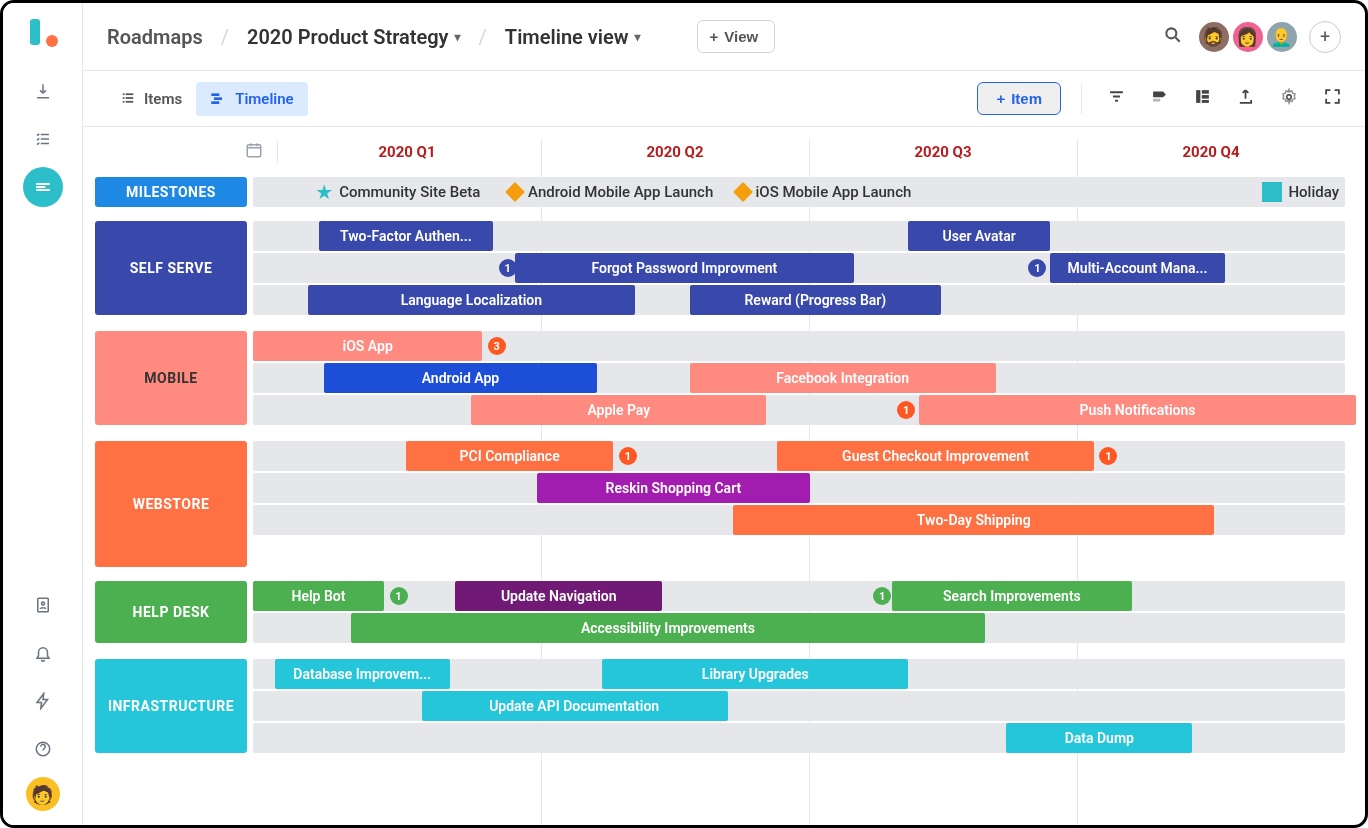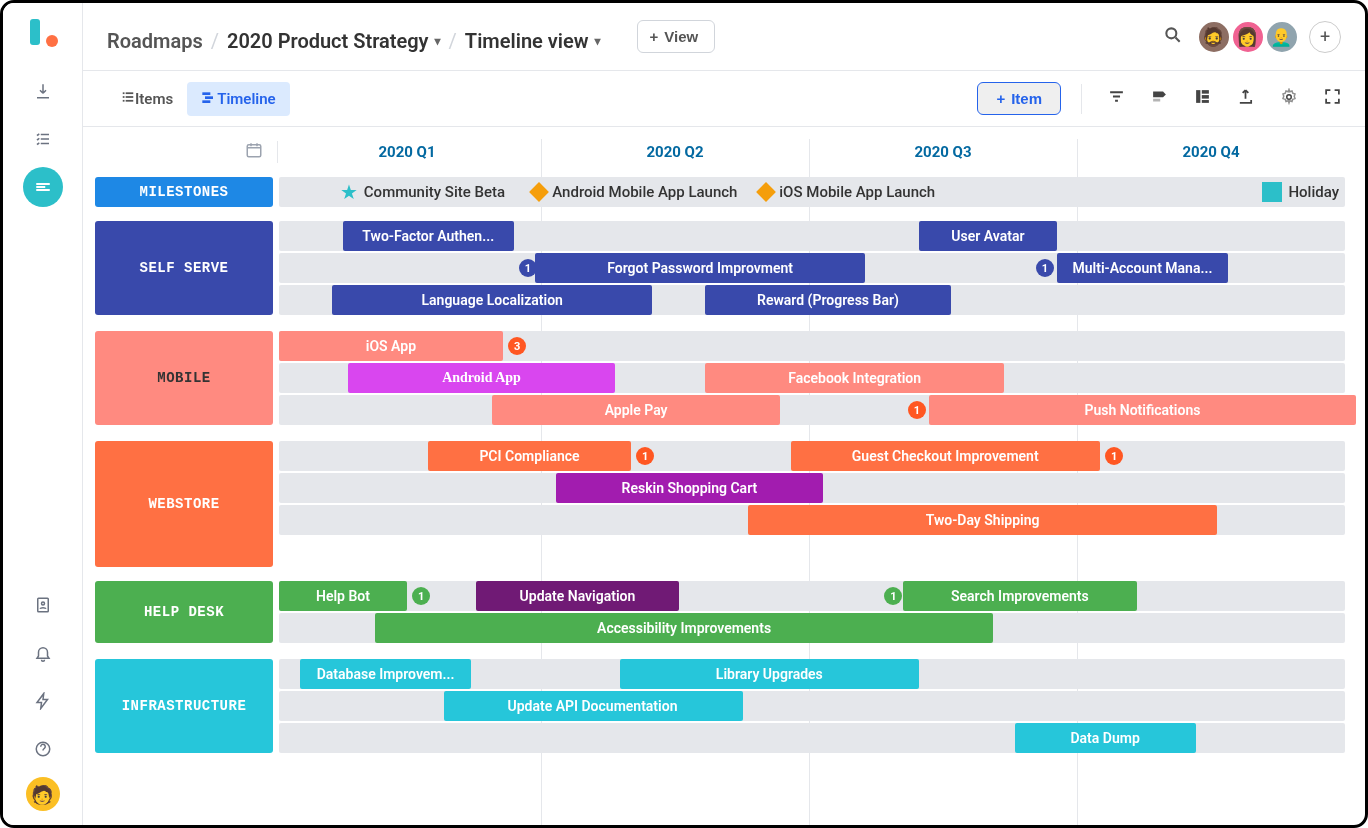--- a/index.html
+++ b/index.html
@@ -8,44 +8,44 @@
   .sidebar { width: 80px; background: #fff; border-right: 1px solid #e5e7eb; display: flex; flex-direction: column; align-items: center; padding: 14px 0; }
   .logo { width: 30px; height: 30px; margin-bottom: 24px; position: relative; }
   .logo-bar { position: absolute; left: 2px; top: 2px; width: 10px; height: 26px; background: #2cbfc9; border-radius: 3px; }
   .logo-dot { position: absolute; right: 0; bottom: 0; width: 12px; height: 12px; background: #ff7043; border-radius: 50%; }
   .side-icon { width: 40px; height: 40px; border-radius: 50%; display: flex; align-items: center; justify-content: center; margin-bottom: 8px; color: #6b7280; cursor: pointer; font-size: 18px; }
   .side-icon.active { background: #2cbfc9; color: #fff; }
   .side-spacer { flex: 1; }
   .avatar-sm { width: 34px; height: 34px; border-radius: 50%; background: #fbbf24; display: flex; align-items: center; justify-content: center; font-size: 18px; }
   .main { flex: 1; display: flex; flex-direction: column; }
   .header { height: 68px; display: flex; align-items: center; padding: 0 24px; border-bottom: 1px solid #e5e7eb; }
-  .breadcrumb { display: flex; align-items: flex-end; font-size: 20px; font-weight: 600; gap: 8px; flex: 1; }
+  .breadcrumb { display: flex; align-items: center; font-size: 20px; font-weight: 600; gap: 18px; flex: 1; }
   .bc-sep { color: #d1d5db; font-weight: 400; }
   .bc-item { display: inline-flex; align-items: center; gap: 6px; cursor: pointer; }
   .bc-root { color: #555; }
   .chev { font-size: 12px; color: #666; }
   .view-btn { border: 1px solid #d1d5db; background: #fff; padding: 7px 16px 7px 12px; border-radius: 6px; font-size: 15px; font-weight: 600; color: #555; display: inline-flex; align-items: center; gap: 6px; cursor: pointer; }
   .header-right { display: flex; align-items: center; gap: 10px; }
   .avatar { width: 34px; height: 34px; border-radius: 50%; border: 2px solid #fff; margin-left: -10px; display:flex; align-items:center; justify-content:center; font-size:18px; }
   .plus-circle { width: 32px; height: 32px; border-radius: 50%; border: 1.5px solid #ccc; display: flex; align-items: center; justify-content: center; color: #555; font-size: 18px; cursor: pointer; }
   .toolbar { height: 56px; display: flex; align-items: center; padding: 0 24px; border-bottom: 1px solid #e5e7eb; }
-  .tab { display: inline-flex; align-items: flex-start; gap: 0; padding: 8px 14px; font-size: 15px; font-weight: 600; color: #555; cursor: pointer; border-radius: 4px; }
+  .tab { display: inline-flex; align-items: flex-end; gap: 9px; padding: 8px 14px; font-size: 15px; font-weight: 600; color: #555; cursor: pointer; border-radius: 4px; }
   .tab.active { background: #dbeafe; color: #2563eb; }
   .tab-icon { font-size: 14px; }
   .item-btn { border: 1.5px solid #2563eb; color: #2563eb; padding: 7px 18px; border-radius: 6px; font-weight: 700; font-size: 15px; display: inline-flex; gap: 6px; cursor: pointer; }
   .toolbar-right { display: flex; align-items: center; gap: 26px; margin-left: 20px; }
   .tool-ic { color: #444; cursor: pointer; font-size: 17px; }
   .divider-v { width: 1px; height: 30px; background: #e5e7eb; }
   .timeline-wrap { flex: 1; overflow-x: hidden; position: relative; }
   .quarters { display: flex; height: 50px; align-items: center; margin-left: 190px; margin-right: 20px; position: relative; }
-  .qcol { flex: 1; text-align: center; font-weight: 700; font-size: 15px; color: #0369a1; }
+  .qcol { flex: 1; text-align: center; font-weight: 700; font-size: 15px; color: #b91c1c; }
   .qtick { position: absolute; top: 12px; bottom: -2000px; width: 1px; background: #e5e7eb; }
   .cal-ic { position: absolute; left: -28px; top: 14px; color: #9ca3af; font-size: 18px; border-right:1px solid #e5e7eb; padding-right:14px;}
   .swimlane { display: flex; margin-bottom: 14px; padding: 0 20px 0 12px; }
-  .lane-label { width: 178px; flex-shrink: 0; display: flex; align-items: center; justify-content: center; font-weight: 700; font-size: 14px; letter-spacing: 0.5px; color: #fff; border-radius: 3px; font-family: Liberation Mono, monospace; }
+  .lane-label { width: 152px; flex-shrink: 0; display: flex; align-items: center; justify-content: center; font-weight: 700; font-size: 14px; letter-spacing: 0.5px; color: #fff; border-radius: 3px; }
   .lane-label.milestones { background: #1e88e5; color: #fff; height: 30px; }
   .lane-content { flex: 1; margin-left: 6px; position: relative; }
   .row { height: 30px; background: #e5e7eb; margin-bottom: 2px; position: relative; border-radius: 2px; }
   .bar { position: absolute; top: 0; height: 30px; display: flex; align-items: center; justify-content: center; color: #fff; font-weight: 600; font-size: 14px; padding: 0 10px; white-space: nowrap; overflow: hidden; border-radius: 2px;}
   .badge { position: absolute; top: 6px; width: 18px; height: 18px; border-radius: 50%; color: #fff; font-size: 11px; font-weight: 700; display: flex; align-items: center; justify-content: center; }
   .milestone-row { height: 30px; display: flex; align-items: center; gap: 6px; background: #e5e7eb; border-radius: 2px; padding-left: 8px; position: relative;}
   .mile-item { display: inline-flex; align-items: center; gap: 6px; font-size: 15px; font-weight: 500; color: #333; }
   .star { color: #2cbfc9; font-size: 20px; }
   .diamond { width: 14px; height: 14px; background: #f59e0b; transform: rotate(45deg); display:inline-block; }
   .sq { width: 20px; height: 20px; background: #2cbfc9; display:inline-block; }
@@ -254,21 +254,21 @@
             </div>
           </div>
           <div class="swimlane">
             <div class="lane-label" style="background: rgb(255, 138, 128); color: rgb(51, 51, 51); height: 94px;">MOBILE</div>
             <div class="lane-content">
               <div class="row">
                 <div class="bar" style="left: 0%; width: 21%; background: rgb(255, 138, 128);">iOS App</div>
                 <div class="badge" style="left: 21.5%; background: rgb(255, 87, 34);">3</div>
               </div>
               <div class="row">
-                <div class="bar" style="left: 6.5%; width: 25%; background: #d946ef; font-family: Liberation Serif, serif;">Android App</div>
+                <div class="bar" style="left: 6.5%; width: 25%; background: #1d4ed8;">Android App</div>
                 <div class="bar" style="left: 40%; width: 28%; background: rgb(255, 138, 128);">Facebook Integration</div>
               </div>
               <div class="row">
                 <div class="bar" style="left: 20%; width: 27%; background: rgb(255, 138, 128);">Apple Pay</div>
                 <div class="badge" style="left: 59%; background: rgb(255, 87, 34);">1</div>
                 <div class="bar" style="left: 61%; width: 40%; background: rgb(255, 138, 128);">Push Notifications</div>
               </div>
             </div>
           </div>
           <div class="swimlane">

